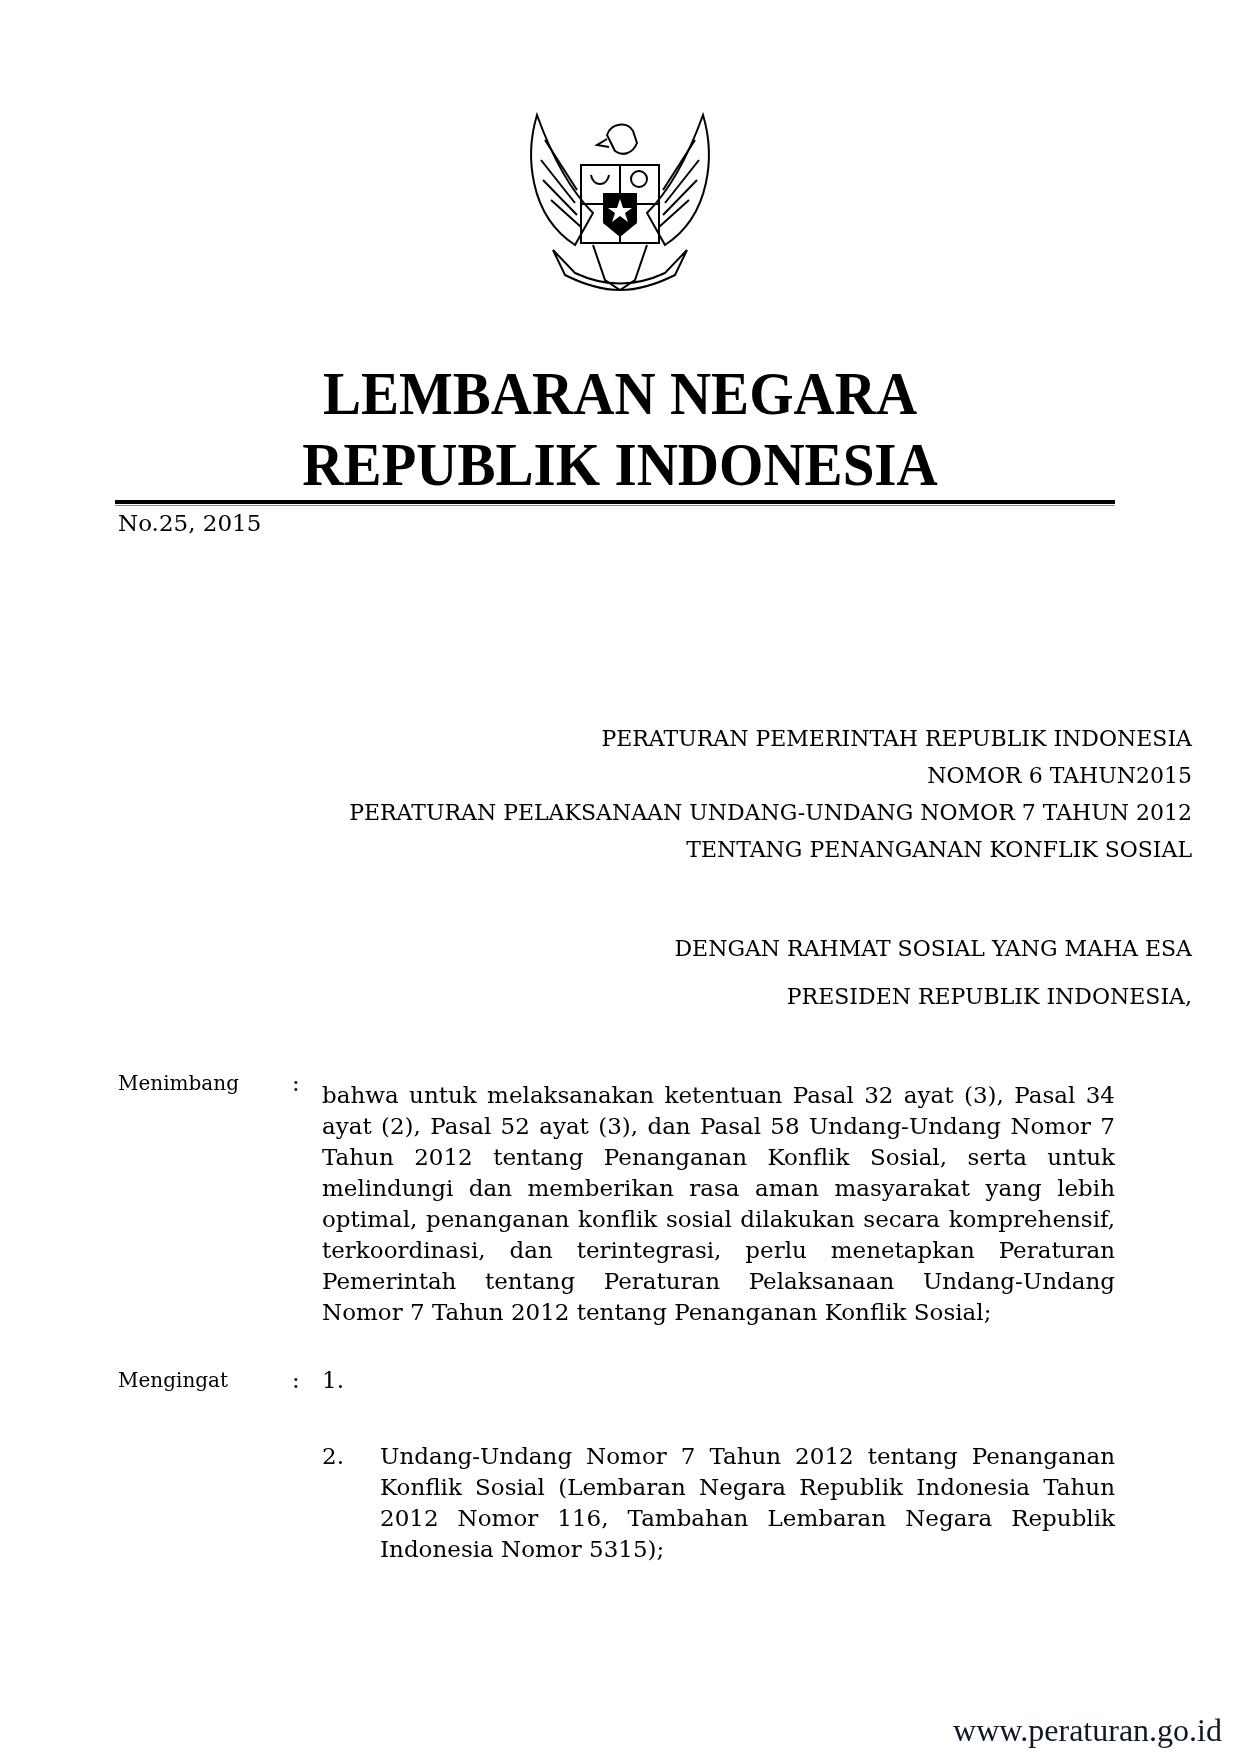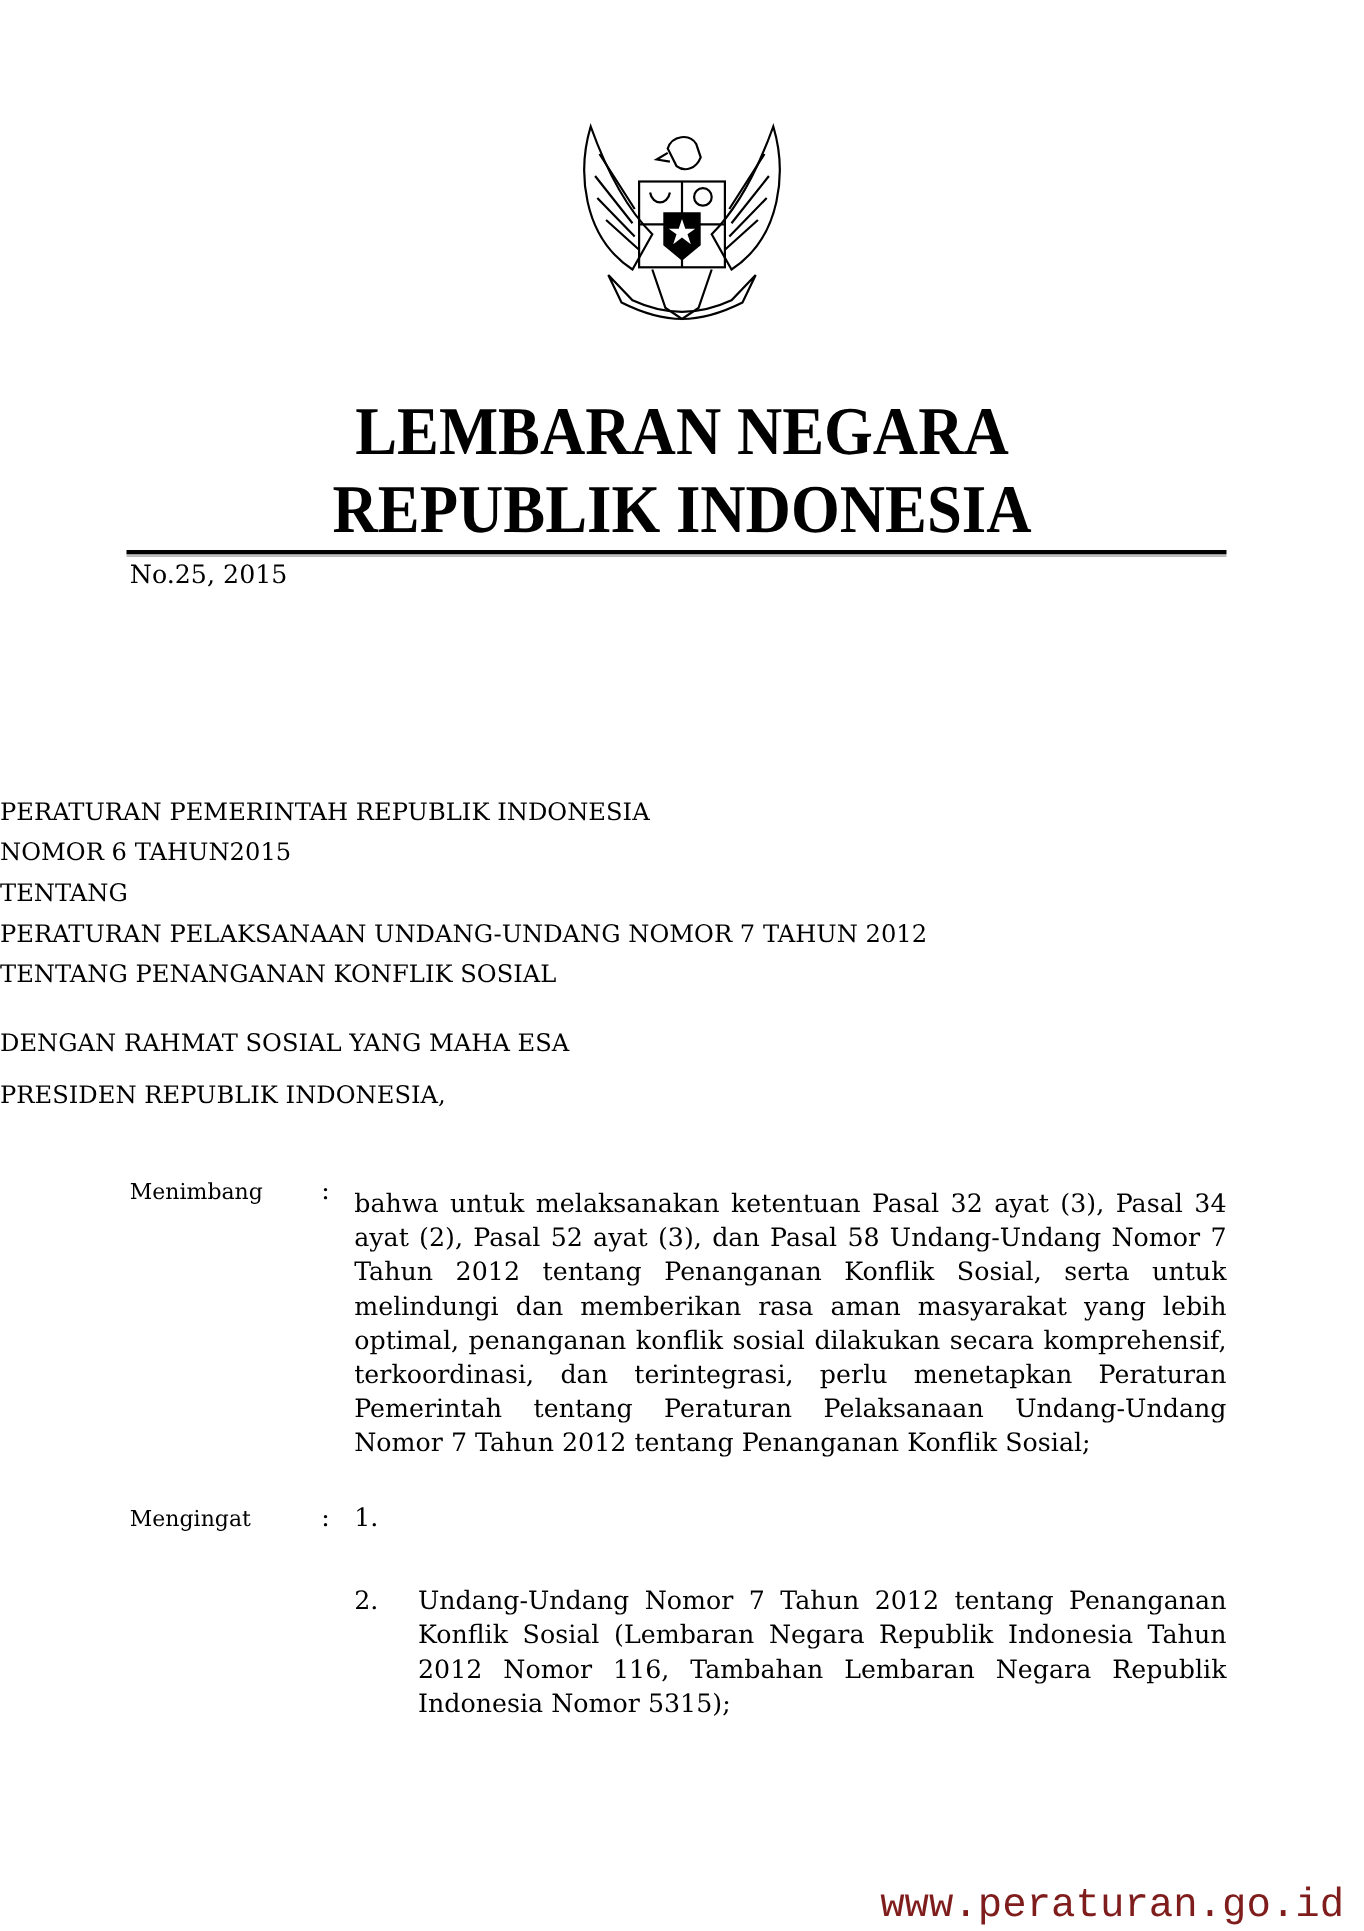--- a/index.html
+++ b/index.html
@@ -10,32 +10,32 @@
   .title { position: absolute; left: 0; width: 1240px; text-align: center;
            font-family: "Liberation Serif", serif; font-weight: bold;
            font-size: 62px; letter-spacing: 0px; line-height: 62px; transform: scaleX(0.92); }
   .title.l1 { top: 362px; }
   .title.l2 { top: 433px; }
   .rule { position: absolute; left: 115px; width: 1000px; top: 500px; height: 4px; background: #000; }
   .rule2 { position: absolute; left: 115px; width: 1000px; top: 505px; height: 1px; background: #888; }
   .num { position: absolute; left: 118px; top: 508px; font-size: 23px; line-height: 31px; }
   .subject { position: absolute; left: 470px; top: 508px; width: 645px; font-size: 23px;
              line-height: 31px; text-align: justify; }
-  .center-block { position: absolute; left: 0; width: 1146px; text-align: left; font-size: 22px; }
+  .center-block { position: absolute; left: 0; width: 1146px; text-align: right; font-size: 22px; padding-left: 46px; }
   .cl { display: block; line-height: 37px; }
   .cb1 { top: 720px; }
   .cb2 { top: 925px; }
   .cb2 .cl { line-height: 48px; }
   .label { position: absolute; left: 118px; font-size: 20px; line-height: 31px; }
   .colon { position: absolute; font-size: 23px; line-height: 31px; }
   .para { position: absolute; left: 322px; width: 793px; font-size: 23px; line-height: 31px; text-align: justify; margin-top: 12px; }
   .item-num { position: absolute; left: 322px; font-size: 23px; line-height: 31px; }
   .item-text { position: absolute; left: 380px; width: 735px; font-size: 23px; line-height: 31px; text-align: justify; }
-  .footer { position: absolute; right: 18px; top: 1712px; font-family: Liberation Mono, monospace;
-            font-size: 37px; color: #7f1d1d; }
+  .footer { position: absolute; right: 18px; top: 1712px; font-family: Liberation Serif, serif;
+            font-size: 32px; color: #0f172a; }
 </style>
 </head>
 <body>
 
 <div class="page">
 
   <svg class="emblem" viewBox="0 0 210 210">
     <g fill="none" stroke="#000" stroke-width="2">
 
       <path d="M22 20 C10 60 14 120 60 150 L78 118 C60 100 40 70 22 20 Z"></path>
@@ -64,21 +64,20 @@
   <div class="title l1">LEMBARAN NEGARA</div>
   <div class="title l2">REPUBLIK INDONESIA</div>
   <div class="rule"></div>
   <div class="rule2"></div>
 
   <div class="num">No.25, 2015</div>
 
   <div class="center-block cb1">
     <span class="cl">PERATURAN PEMERINTAH REPUBLIK INDONESIA</span>
     <span class="cl">NOMOR 6 TAHUN2015</span>
-    <span class="cl">TENTANG</span>
     <span class="cl">PERATURAN PELAKSANAAN UNDANG-UNDANG NOMOR 7 TAHUN 2012</span>
     <span class="cl">TENTANG PENANGANAN KONFLIK SOSIAL</span>
   </div>
 
   <div class="center-block cb2">
     <span class="cl">DENGAN RAHMAT SOSIAL YANG MAHA ESA</span>
     <span class="cl">PRESIDEN REPUBLIK INDONESIA,</span>
   </div>
 
   <div class="label" style="top:1068px">Menimbang</div>

